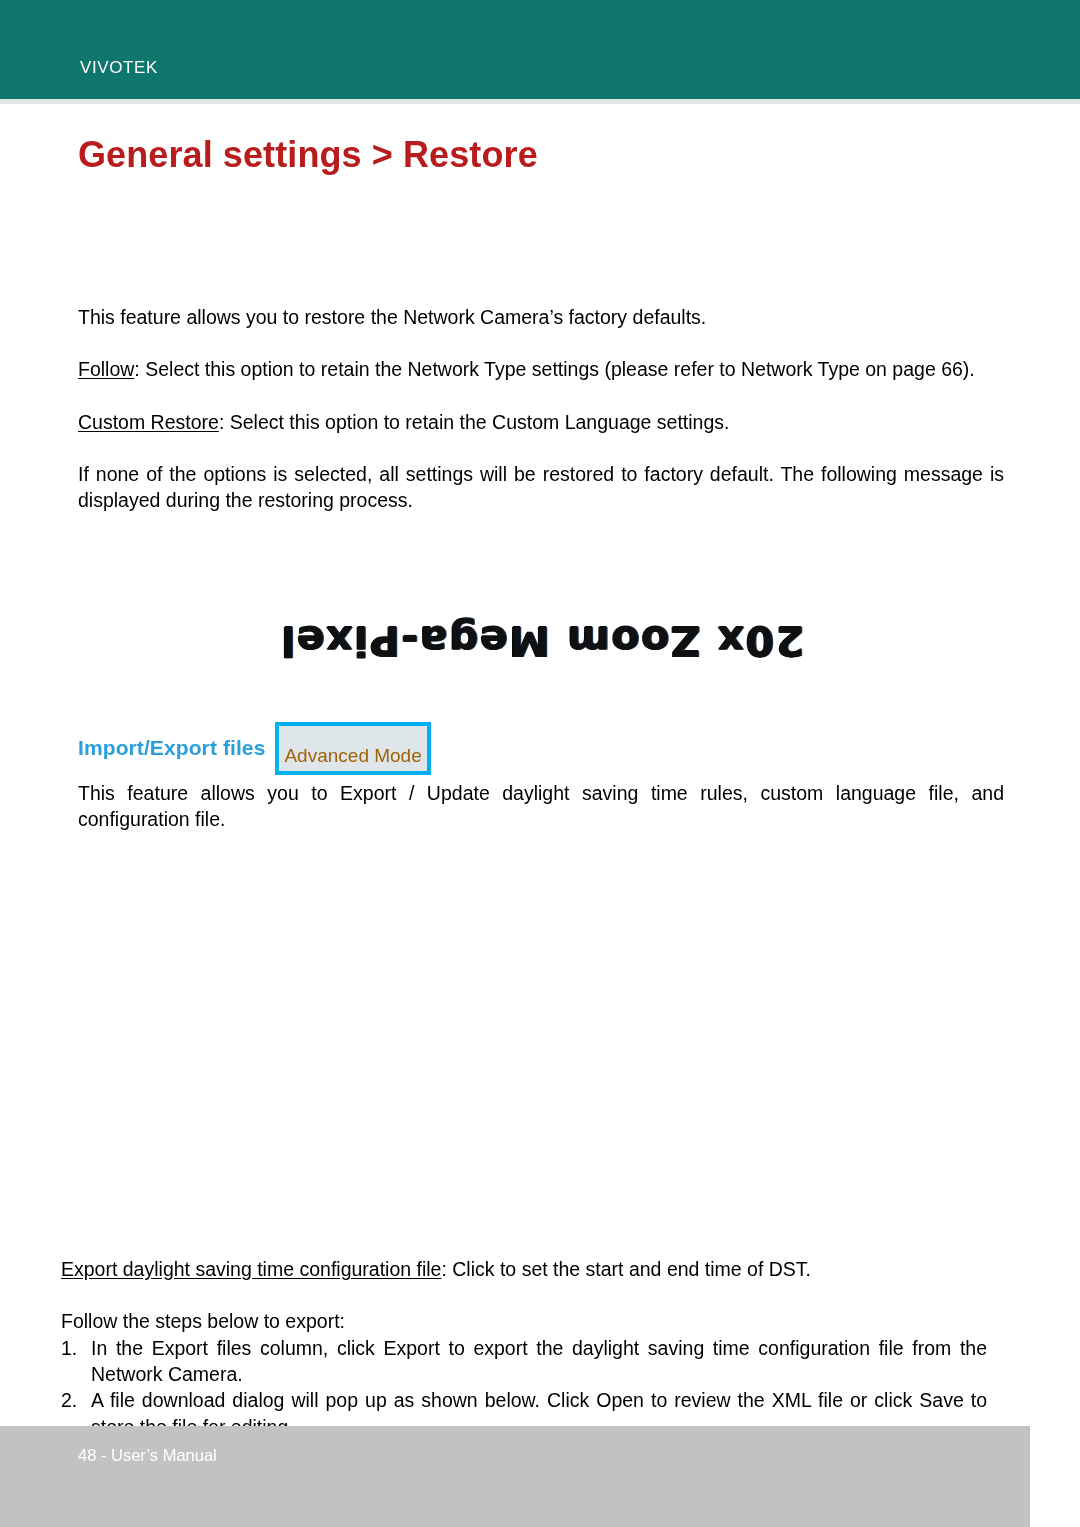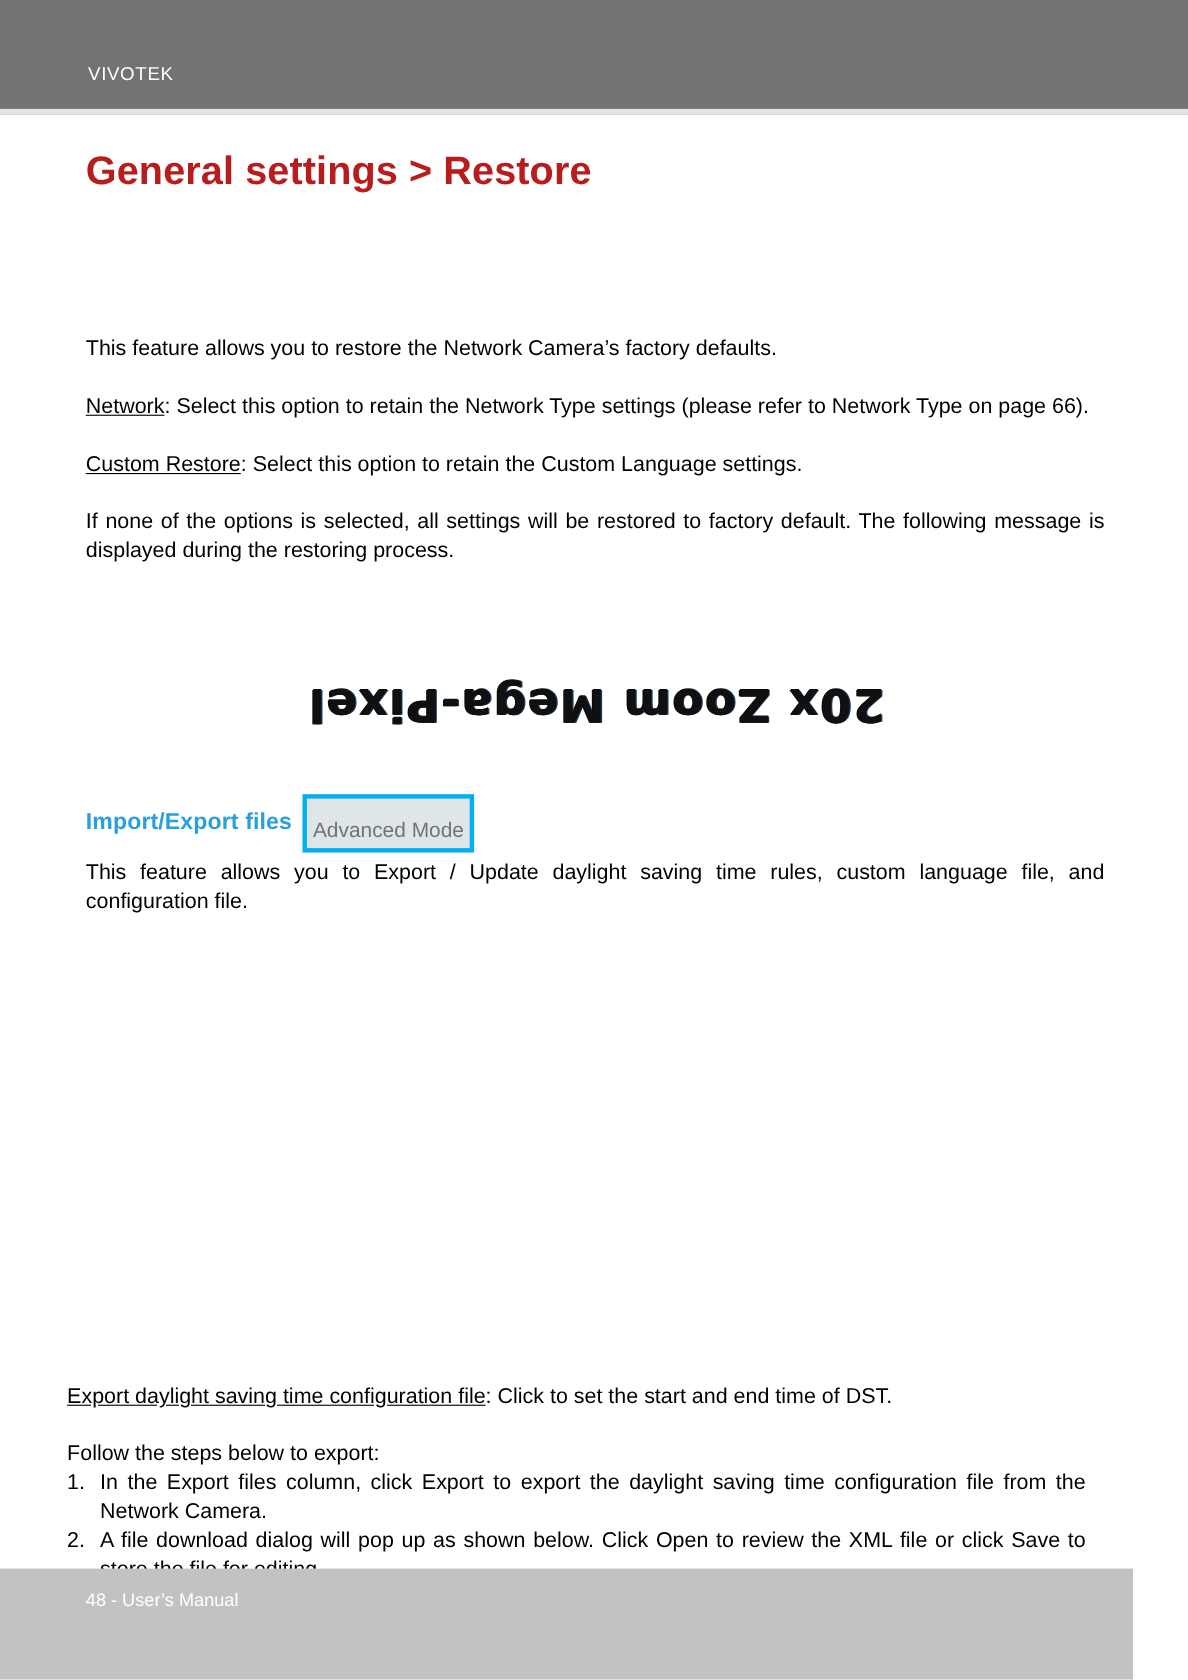--- a/index.html
+++ b/index.html
@@ -16,21 +16,21 @@
     color: #000000;
   }
 
   
   .header-band {
     position: absolute;
     left: 0;
     top: 0;
     width: 1080px;
     height: 112px;
-    background: #737373;
+    background: #0f766e;
   }
   .brand {
     position: absolute;
     left: 80px;
     top: 59px;
     font-size: 17px;
     letter-spacing: 0.6px;
     color: #ffffff;
     font-weight: 400;
     line-height: 1;
@@ -129,21 +129,21 @@
   .section-head .title {
     font-size: 21px;
     font-weight: bold;
     color: #2b9fdc;
     letter-spacing: 0.1px;
     white-space: nowrap;
   }
   .badge {
     border: 4px solid #00b0f0;
     background: #dfe6ea;
-    color: #737373;
+    color: #a16207;
     font-size: 19px;
     line-height: 1;
     padding: 20px 5px 6px 5px;
     white-space: nowrap;
     box-sizing: border-box;
   }
 
   .content-2 {
     position: absolute;
     left: 78px;
@@ -207,21 +207,21 @@
 <div class="page">
 
   <div class="page-title">General settings &gt; Restore</div>
 
   <div class="content">
 
     <p class="para">
       <span>This feature allows you to restore the Network Camera’s factory defaults.</span>
     </p>
 
-    <p class="para"><span class="u">Network</span><span>: Select this option to retain the Network Type settings (please refer to Network Type on page 66).</span></p>
+    <p class="para"><span class="u">Follow</span><span>: Select this option to retain the Network Type settings (please refer to Network Type on page 66).</span></p>
 
 
     <p class="para"><span class="u">Custom Restore</span><span>: Select this option to retain the Custom Language settings.</span></p>
 
     <p class="para tight">
       <span>If none of the options is selected, all settings will be restored to factory default.  The following message is displayed during the restoring process.</span>
     </p>
   </div>
 
   <div class="banner-wrap">

